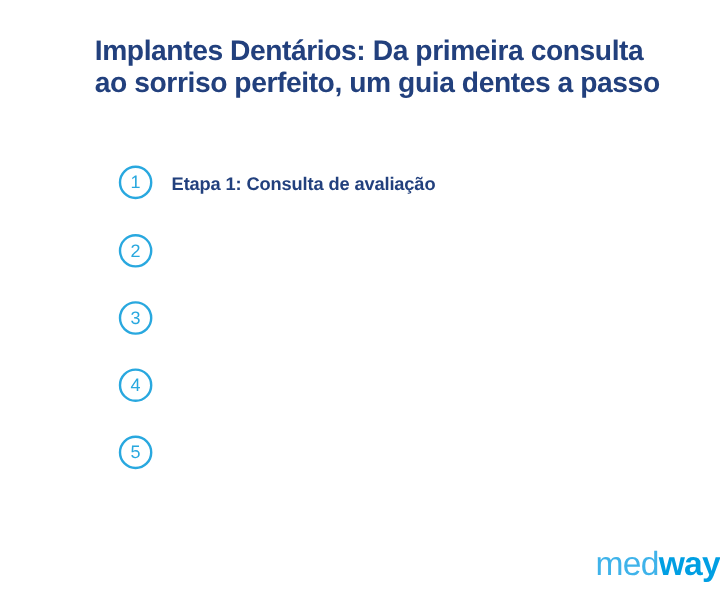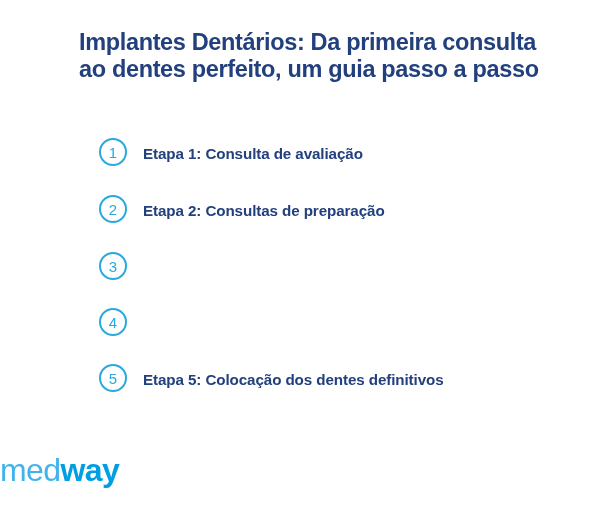--- a/index.html
+++ b/index.html
@@ -85,84 +85,78 @@
     line-height: 26px;
   }
   .step-text .ln { display: block; white-space: nowrap; text-align: right; }
 
   
   .logo {
     position: absolute;
     left: 0;
     top: 455px;
     width: 600px;
-    text-align: left;
+    text-align: right;
     font-family: "Liberation Sans", sans-serif;
-    font-size: 32px;
+    font-size: 28px;
     line-height: 30px;
     letter-spacing: -0.6px;
   }
   .logo .med {
     color: #3FB3EA;
     font-weight: normal;
   }
   .logo .way {
     color: #009FE3;
     font-weight: bold;
   }
 </style>
 </head>
 <body>
 
 <div id="infographic">
 
   <div class="title-block">
     <div class="title-line">Implantes Dentários: Da primeira consulta</div>
-    <div class="title-line">ao dentes perfeito, um guia passo a passo</div>
+    <div class="title-line">ao sorriso perfeito, um guia dentes a passo</div>
   </div>
 
   <div class="steps">
 
     <div class="step-row">
       <div class="step-badge">
         <span>1</span>
       </div>
       <div class="step-text">
         <span class="ln">Etapa 1: Consulta de avaliação</span>
       </div>
     </div>
 
     <div class="step-row">
       <div class="step-badge">
         <span>2</span>
-      </div>
-      <div class="step-text">
-        <span class="ln">Etapa 2: Consultas de preparação</span>
       </div>
     </div>
 
     <div class="step-row">
       <div class="step-badge">
         <span>3</span>
       </div>
     </div>
 
     <div class="step-row">
       <div class="step-badge">
         <span>4</span>
       </div>
     </div>
 
     <div class="step-row">
       <div class="step-badge">
         <span>5</span>
       </div>
-      <div class="step-text">
-        <span class="ln">Etapa 5: Colocação dos dentes definitivos</span>
-      </div>
     </div>
 
   </div>
 
   <div class="logo">
     <span class="med">med</span><span class="way">way</span>
   </div>
 
 </div>
 

